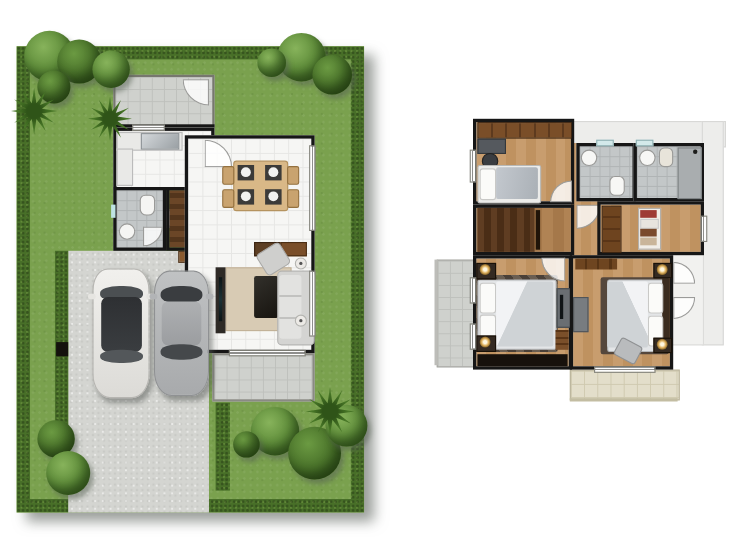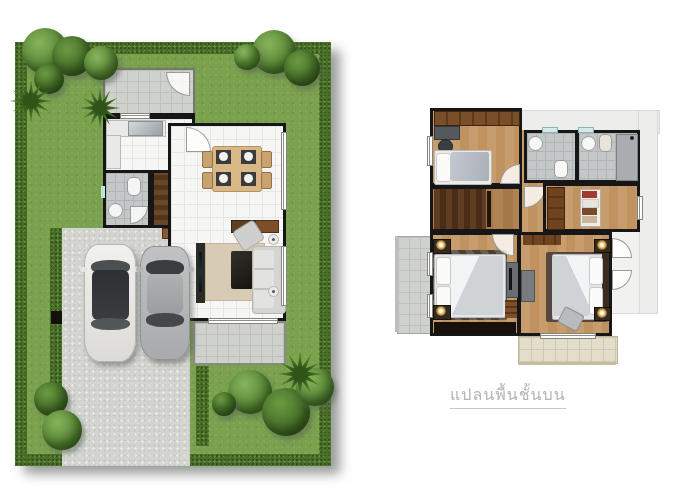--- a/index.html
+++ b/index.html
@@ -265,16 +265,15 @@
     <div class="nstand" style="left:594px;top:239px;width:15px;height:12px;"></div>
     <div class="lamp" style="left:597px;top:240px;"></div>
     <div class="nstand" style="left:594px;top:307px;width:15px;height:12px;"></div>
     <div class="lamp" style="left:597px;top:308px;"></div>
     <div class="abs" style="left:521px;top:270px;width:12px;height:30px;background:#787c80;border:1px solid #505458;"></div>
     <div class="abs" style="left:560px;top:310px;width:20px;height:16px;background:#b9bbbd;border:1px solid #8f9193;border-radius:3px;transform:rotate(28deg);"></div>
     <div class="arc ctr" style="left:612px;top:238px;width:20px;height:20px;"></div>
     <div class="arc cbr" style="left:612px;top:270px;width:20px;height:20px;"></div>
     <div class="winh" style="left:540px;top:333px;width:56px;"></div>
 
-    <div class="caption" style="left:450px;top:382px;">แปลนพื้นชั้นบน</div>
   </div>
 
 </div>
 
 </body></html>

